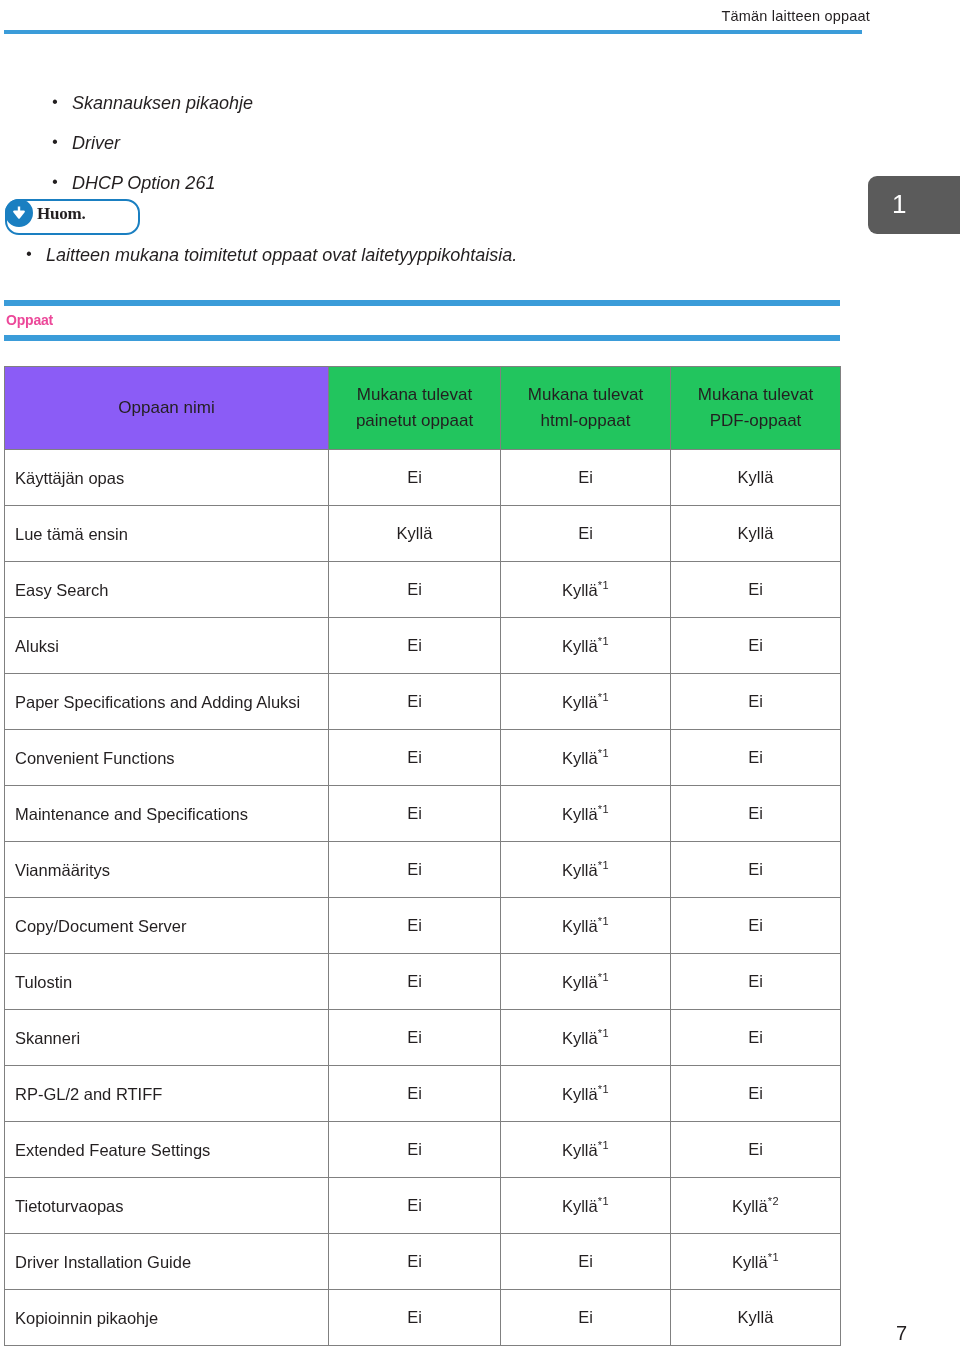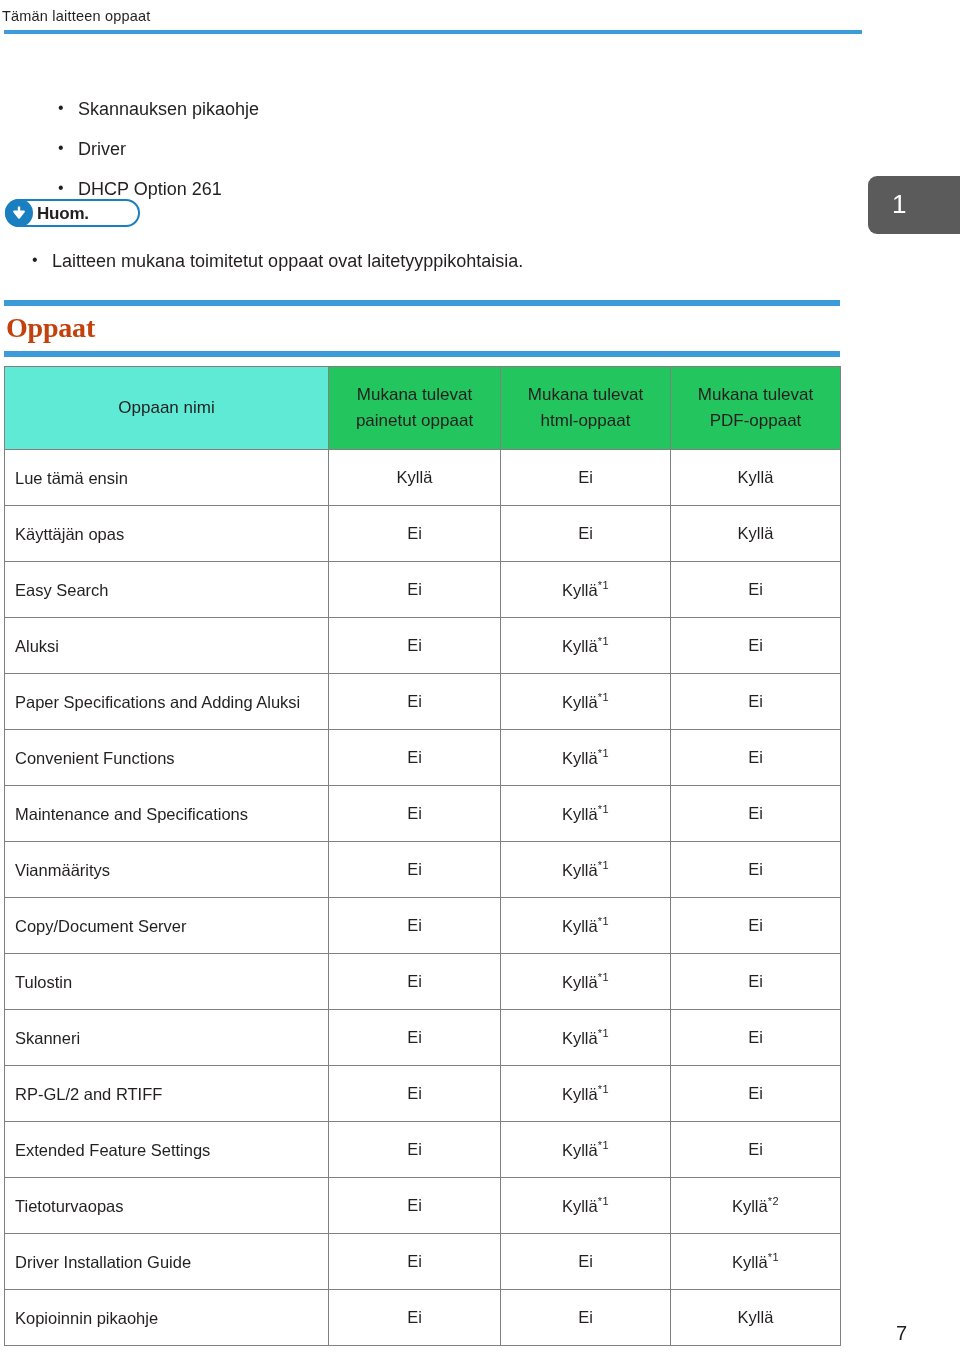--- a/index.html
+++ b/index.html
@@ -13,22 +13,23 @@
     position: relative;
     font-family: "Liberation Sans", sans-serif;
     color: #231f20;
     overflow: hidden;
   }
 
   
   #running-header {
     position: absolute;
     top: 8px;
-    left: 2px;
+    left: 8px;
     width: 862px;
+    text-align: right;
     font-size: 14.5px;
     letter-spacing: 0.2px;
     color: #231f20;
   }
   #header-rule {
     position: absolute;
     top: 30px;
     left: 4px;
     width: 858px;
     height: 4px;
@@ -54,22 +55,23 @@
     font-size: 26px;
     font-weight: 400;
   }
 
   
   .bullet-list {
     position: absolute;
     left: 0;
     width: 700px;
     list-style: none;
-    margin: 10px;
+    margin: 4px;
     padding: 0;
+    font-style: italic;
   }
   #intro-list { top: 88px; left: 46px; }
   .bullet-item {
     position: relative;
     padding-left: 22px;
     font-size: 18px;
     line-height: 22px;
     margin-bottom: 18px;
     color: #231f20;
   }
@@ -81,25 +83,26 @@
     font-size: 16px;
     color: #231f20;
   }
 
   
   #huom-badge {
     position: absolute;
     left: 5px;
     top: 199px;
     width: 135px;
-    height: 28px;
+    height: 36px;
     border: 2px solid #1a7fc1;
     border-radius: 14px;
     background: #ffffff;
     box-sizing: border-box;
+    font-family: Liberation Serif, serif;
   }
   #huom-icon {
     position: absolute;
     left: -2px;
     top: -2px;
     width: 28px;
     height: 28px;
     border-radius: 50%;
     background: #1a7fc1;
   }
@@ -113,26 +116,25 @@
     color: #231f20;
     letter-spacing: -0.2px;
   }
 
   #note-list { top: 240px; left: 20px; }
 
   
   #section-block { position: absolute; left: 4px; top: 300px; width: 836px; }
   .section-rule { width: 836px; height: 6px; background: #3b9cd9; }
   #section-title {
-    font-size: 28px;
+    font-size: 14px;
     font-weight: bold;
-    color: #c2410c;
+    color: #ec4899;
     padding: 6px 0 7px 2px;
     letter-spacing: -0.2px;
-    font-family: Liberation Serif, serif;
   }
 
   
   #guides-table {
     position: absolute;
     left: 4px;
     top: 366px;
     width: 836px;
     border-collapse: collapse;
     table-layout: fixed;
@@ -208,51 +210,51 @@
 
 <table id="guides-table">
   <colgroup>
     <col style="width:324px">
       <col style="width:172px">
     <col style="width:170px">
       <col style="width:170px">
   </colgroup>
   <thead>
     <tr id="head-row">
-        <th class="col-name" style="background: #5eead4;">
+        <th class="col-name" style="background: #8b5cf6;">
           <div>Oppaan nimi</div>
         </th>
         <th>
           <div>Mukana tulevat</div>
           <div>painetut oppaat</div>
         </th>
         <th>
           <div>Mukana tulevat</div>
           <div>html-oppaat</div>
         </th>
         <th>
           <div>Mukana tulevat</div>
           <div>PDF-oppaat</div>
         </th>
       </tr>
   </thead>
   <tbody id="guides-table-body">
       <tr>
+        <td class="c-name">Käyttäjän opas</td>
+        <td class="c-val">Ei</td>
+        <td class="c-val">Ei</td>
+        <td class="c-val">Kyllä</td>
+      </tr>
+      <tr>
         <td class="c-name">Lue tämä ensin</td>
         <td class="c-val">Kyllä</td>
         <td class="c-val">Ei</td>
         <td class="c-val">Kyllä</td>
       </tr>
       <tr>
-        <td class="c-name">Käyttäjän opas</td>
-        <td class="c-val">Ei</td>
-        <td class="c-val">Ei</td>
-        <td class="c-val">Kyllä</td>
-      </tr>
-      <tr>
         <td class="c-name">Easy Search</td>
         <td class="c-val">Ei</td>
         <td class="c-val">Kyllä<span class="sup">*1</span></td>
         <td class="c-val">Ei</td>
       </tr>
       <tr>
         <td class="c-name">Aluksi</td>
         <td class="c-val">Ei</td>
         <td class="c-val">Kyllä<span class="sup">*1</span></td>
         <td class="c-val">Ei</td>

